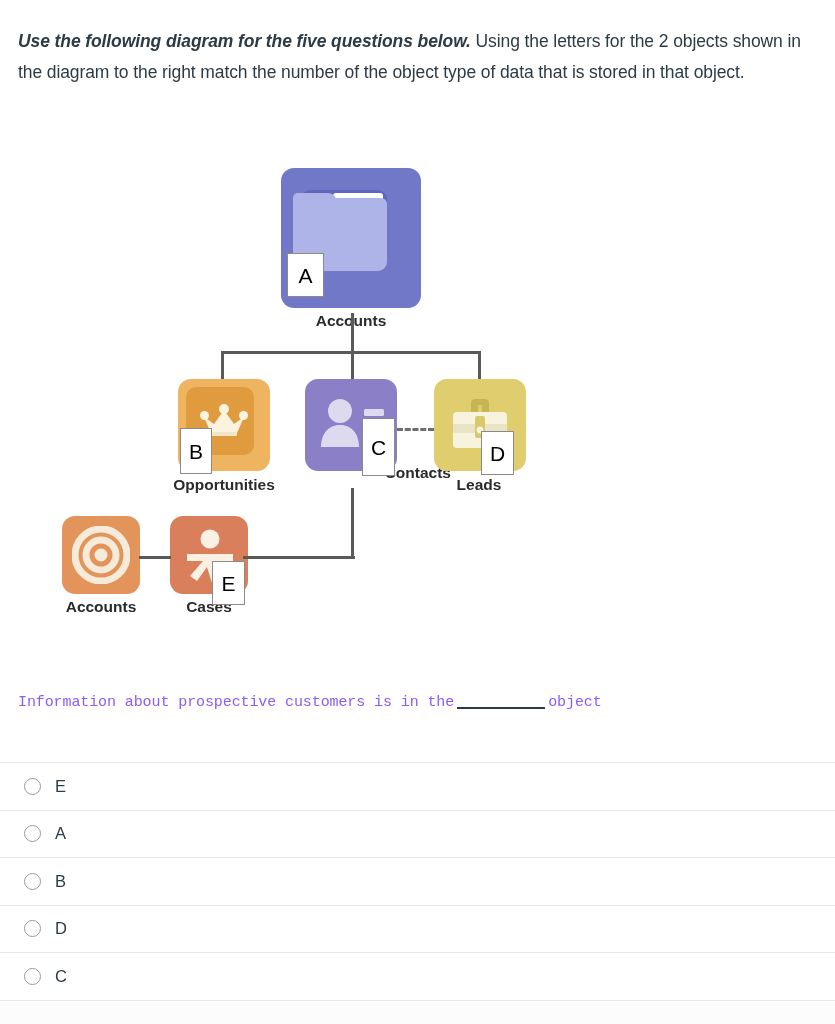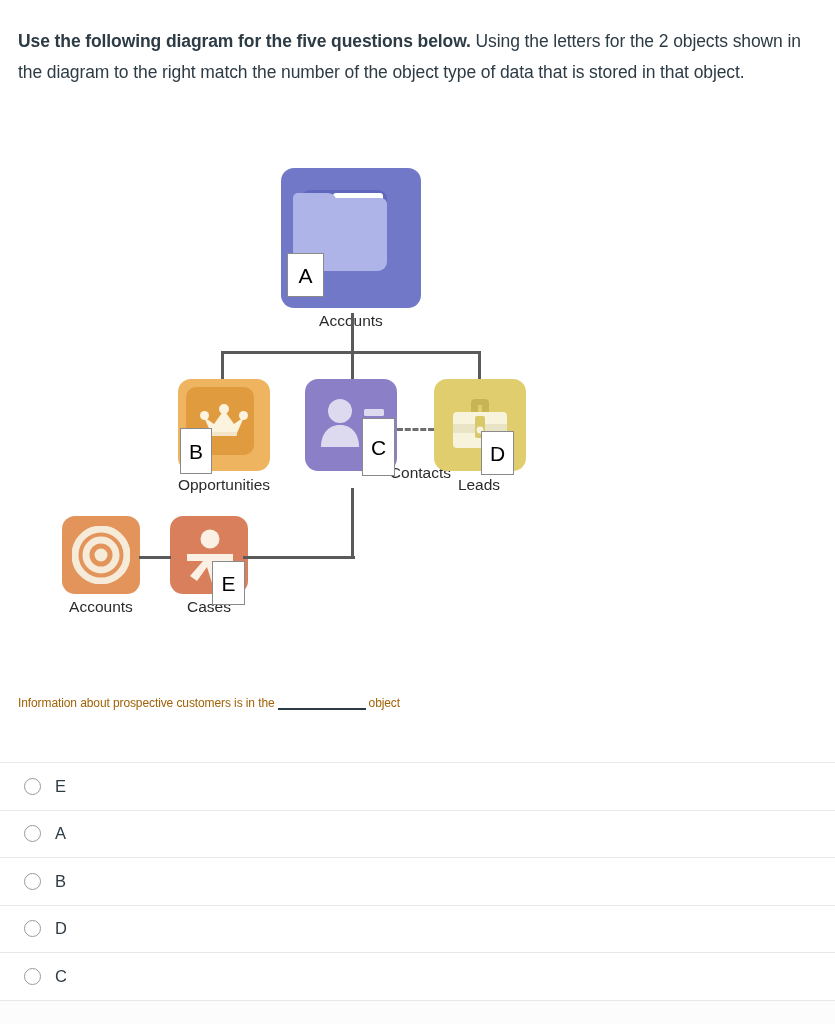--- a/index.html
+++ b/index.html
@@ -20,21 +20,21 @@
   .prompt {
     position: absolute;
     left: 18px;
     top: 26px;
     width: 800px;
     font-size: 17.5px;
     line-height: 31px;
     color: #2d3b45;
     letter-spacing: -0.1px;
   }
-  .prompt b { font-weight: bold; }
+  .prompt b { font-weight: bold; font-style: italic; }
 
   
   .diagram {
     position: absolute;
     left: 0;
     top: 140px;
     width: 560px;
     height: 500px;
   }
 
@@ -42,21 +42,21 @@
 
   .tile {
     position: absolute;
     border-radius: 13px;
     overflow: visible;
   }
 
   .node-label {
     position: absolute;
     font-family: "Liberation Sans", sans-serif;
-    font-weight: normal;
+    font-weight: bold;
     font-size: 15.5px;
     color: #2b2b2b;
     white-space: nowrap;
     text-align: center;
   }
 
   .letter-box {
     position: absolute;
     background: #ffffff;
     border: 1.6px solid #8a8a8a;
@@ -134,24 +134,25 @@
   .cam-tile { background: #e2945a; }
 
   
   .led-tile { background: #d97f5c; }
 
   
   .question {
     position: absolute;
     left: 18px;
     top: 690px;
-    font-size: 12px;
+    font-size: 15px;
     line-height: 26px;
-    color: #a16207;
+    color: #8b5cf6;
     letter-spacing: -0.1px;
+    font-family: Liberation Mono, monospace;
   }
   .blank {
     display: inline-block;
     width: 88px;
     border-bottom: 2px solid #2d3b45;
     margin: 0 3px;
     vertical-align: -3px;
   }
 
   

